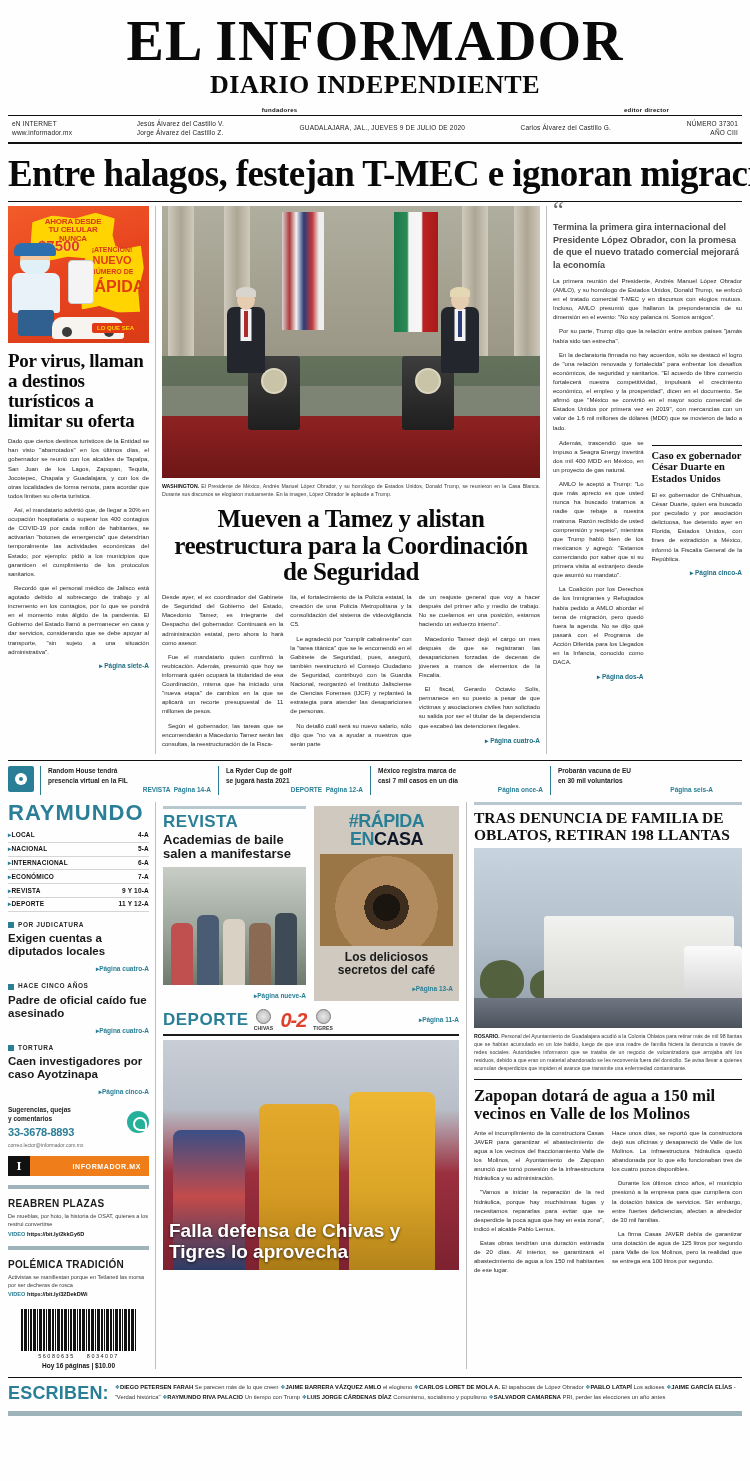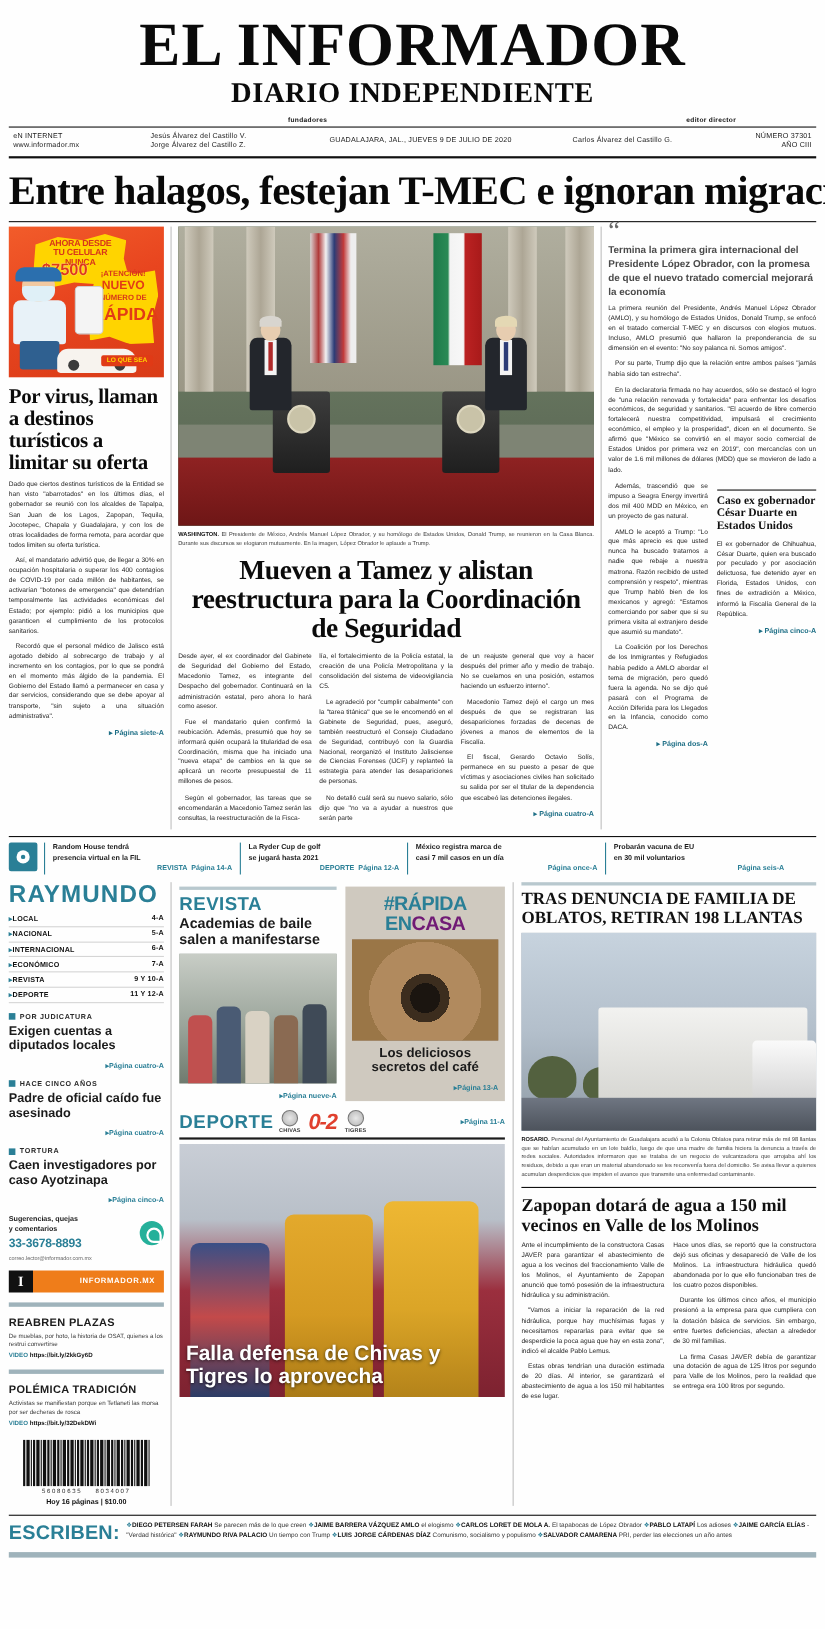--- a/index.html
+++ b/index.html
@@ -184,21 +184,21 @@
   .card-rev { width:150px; }
   .card-qc { width:152px; }
   .sec-title { font-size:17px; font-weight:bold; color:#2a7f96; letter-spacing:0.4px; line-height:1;}
   .sec-rule { height:3px; background:#b8c8ce; margin-bottom:4px;}
   .rev-head { font-size:13px; font-weight:bold; color:#1b1b1b; line-height:1.1; margin-top:3px;}
   .rev-photo { width:100%; height:118px; margin-top:5px; position:relative; overflow:hidden; background:#9aa39a;}
   .rp-bg { position:absolute; inset:0; background:linear-gradient(180deg,#c8cdc6 0%,#9ba59b 55%,#6f7a6e 100%);}
   .rp-p { position:absolute; bottom:0; width:22px; height:62px; border-radius:6px 6px 0 0;}
   .qc-box { width:100%; background:#cfc9bf; padding:6px 6px 8px 6px;}
   .qc-title { font-size:18px; font-weight:bold; line-height:1.02; letter-spacing:-0.5px; text-align:center;}
-  .qc-title .a { color:#2a7f96;} .qc-title .b { color:#701a75;margin-top:31px;}
+  .qc-title .a { color:#2a7f96;} .qc-title .b { color:#0f172a;margin-top:31px;}
   .qc-photo { width:100%; height:92px; margin-top:5px; position:relative; overflow:hidden; background:#8b6a46;}
   .qcp { position:absolute; inset:0; background:radial-gradient(circle at 50% 58%, #1b1510 0 16%, #3c2d1e 16% 26%, #b18a5e 26% 60%, #9a7647 60% 100%);}
   .qc-cap { font-size:12px; font-weight:bold; color:#1b1b1b; line-height:1.12; margin-top:5px; text-align:center;}
 
   .deporte-bar { display:flex; align-items:center; margin-top:8px; border-bottom:2px solid #1b1b1b; padding-bottom:2px;}
   .dep-title { font-size:17px; font-weight:bold; color:#2a7f96; letter-spacing:0.5px;}
   .team { text-align:center; margin:0 5px; }
   .team .crest { width:15px; height:15px; border-radius:50%; margin:0 auto; background:radial-gradient(circle,#e8e8e8,#b3b3b3); border:1px solid #7a7a7a;}
   .team .nm { font-size:5px; font-weight:bold; color:#333; margin-top:1px; letter-spacing:0.2px;}
   .score { font-size:20px; font-weight:bold; color:#e0402e; font-style:italic; letter-spacing:-1px; margin:0 2px;}

